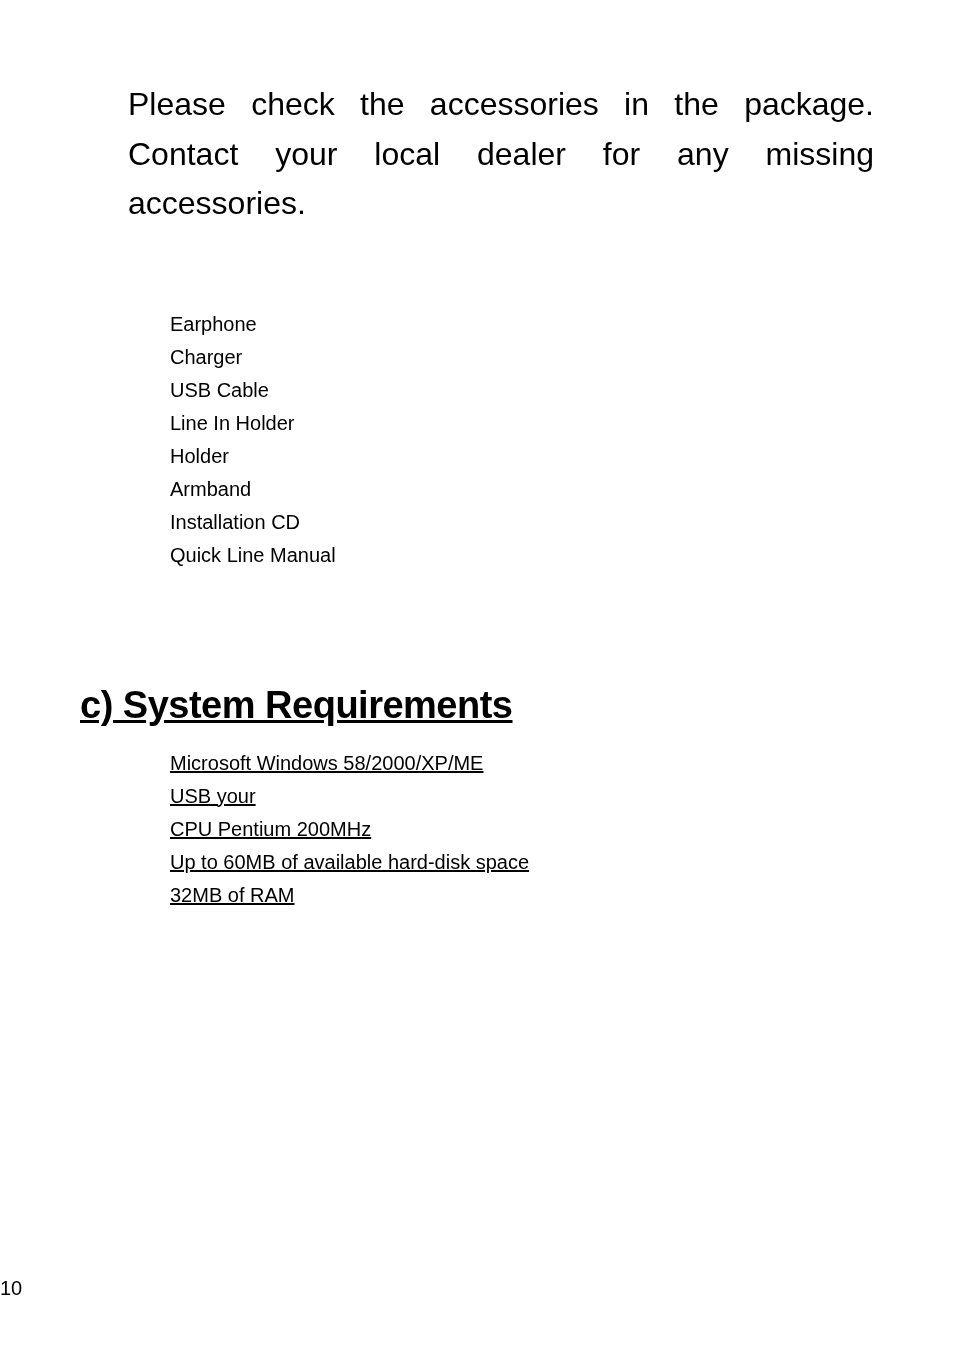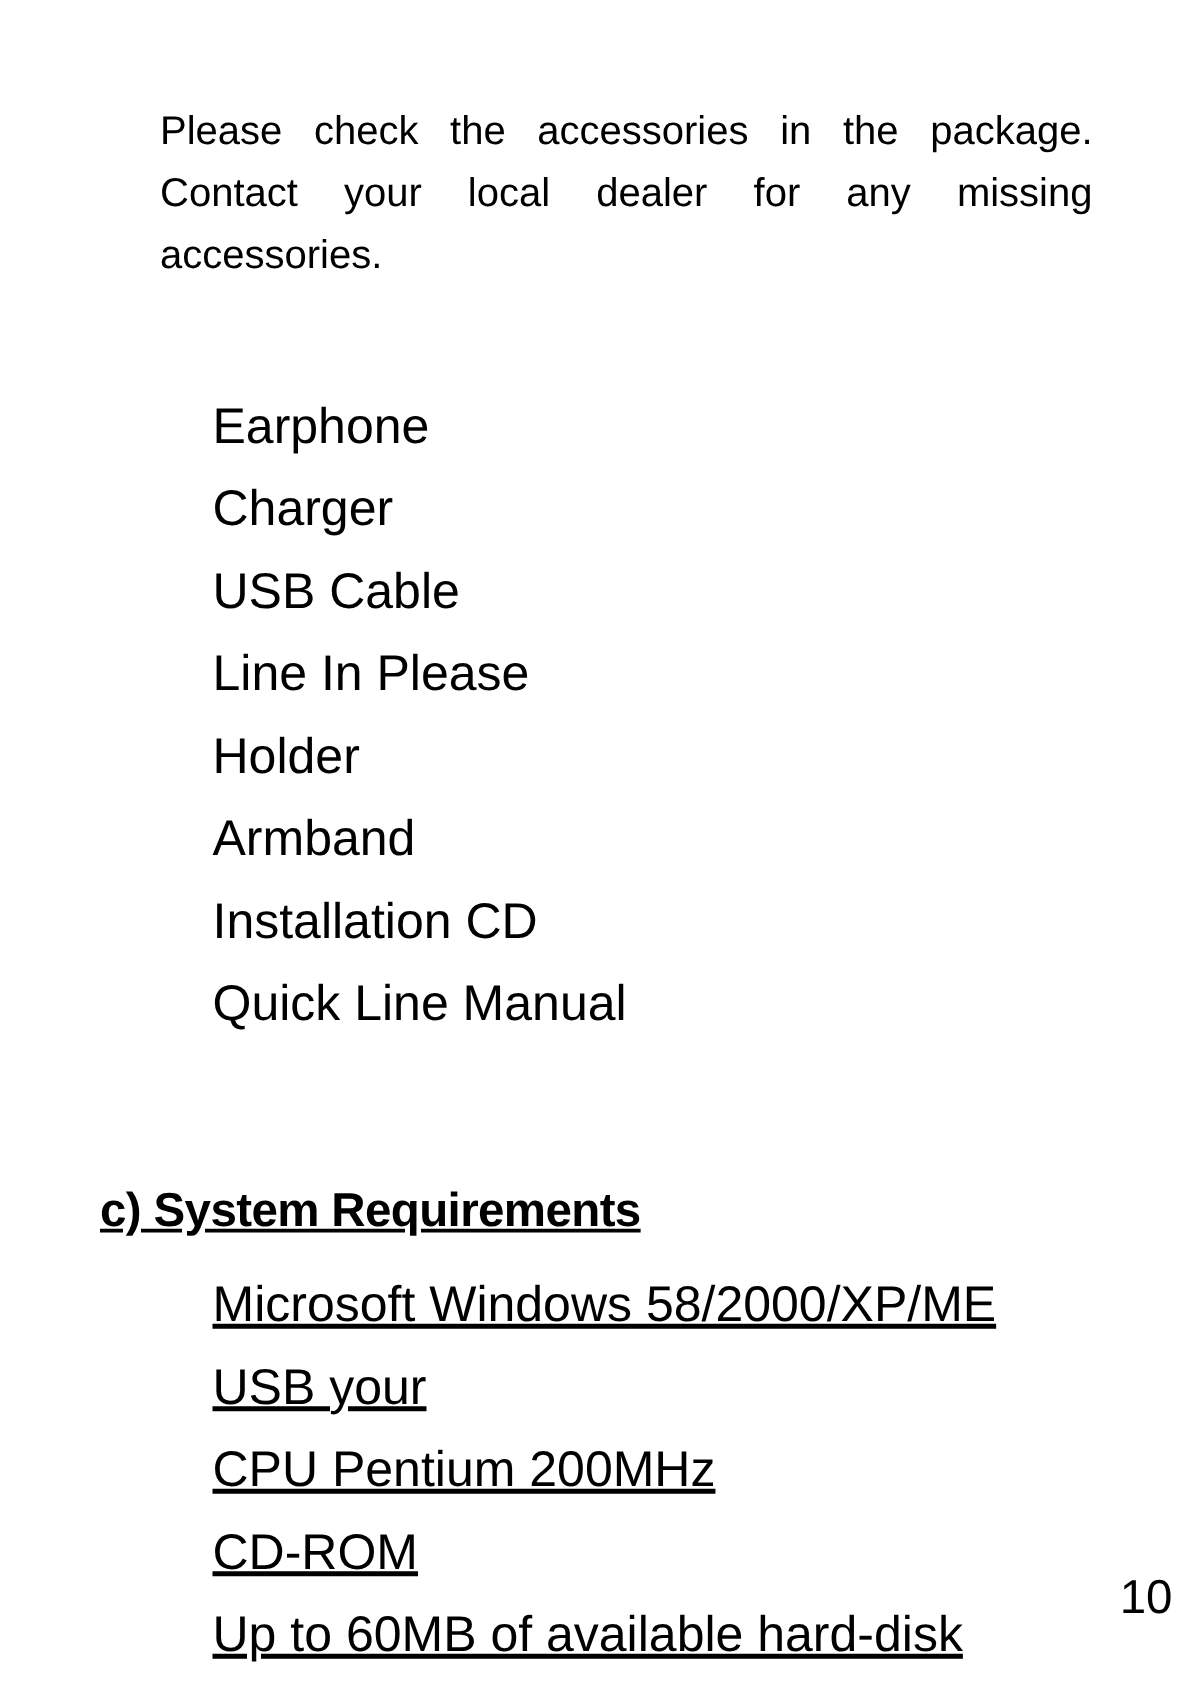--- a/index.html
+++ b/index.html
@@ -28,58 +28,57 @@
       margin-left: 48px;
       margin-bottom: 79px;
       text-align: justify;
       text-justify: inter-word;
     }
     .list-block {
       margin-left: 90px;
       margin-bottom: 50px;
     }
     .list-item {
-      font-size: 40px;
+      font-size: 20px;
       line-height: 1.65;
     }
     .section-c {
       margin-top: 112px;
       text-decoration: underline;
     }
     .page-number {
       position: absolute;
       bottom: 55px;
       left: 0;
-      right: 16px;
-      text-align: right;
-      font-size: 38px;
+      right: 4px;
+      text-align: left;
+      font-size: 20px;
     }
   </style>
 </head>
 <body>
 
 <div>
   <p class="intro-text">Please check the accessories in the package. Contact your local dealer for any missing accessories.</p>
   <div class="list-block">
     <div class="list-item">Earphone</div>
     <div class="list-item">Charger</div>
     <div class="list-item">USB Cable</div>
-    <div class="list-item">Line In Please</div>
+    <div class="list-item">Line In Holder</div>
     <div class="list-item">Holder</div>
     <div class="list-item">Armband</div>
     <div class="list-item">Installation CD</div>
     <div class="list-item">Quick Line Manual</div>
   </div>
 </div>
 
 <div class="section-c">
   <h2 class="section-heading">c) System Requirements</h2>
   <div class="list-block">
     <div class="list-item">Microsoft Windows 58/2000/XP/ME</div>
     <div class="list-item">USB your</div>
     <div class="list-item">CPU Pentium 200MHz</div>
-    <div class="list-item">CD-ROM</div>
     <div class="list-item">Up to 60MB of available hard-disk space</div>
     <div class="list-item">32MB of RAM</div>
   </div>
 </div>
 
 <div class="page-number">10</div>
 
 </body></html>

